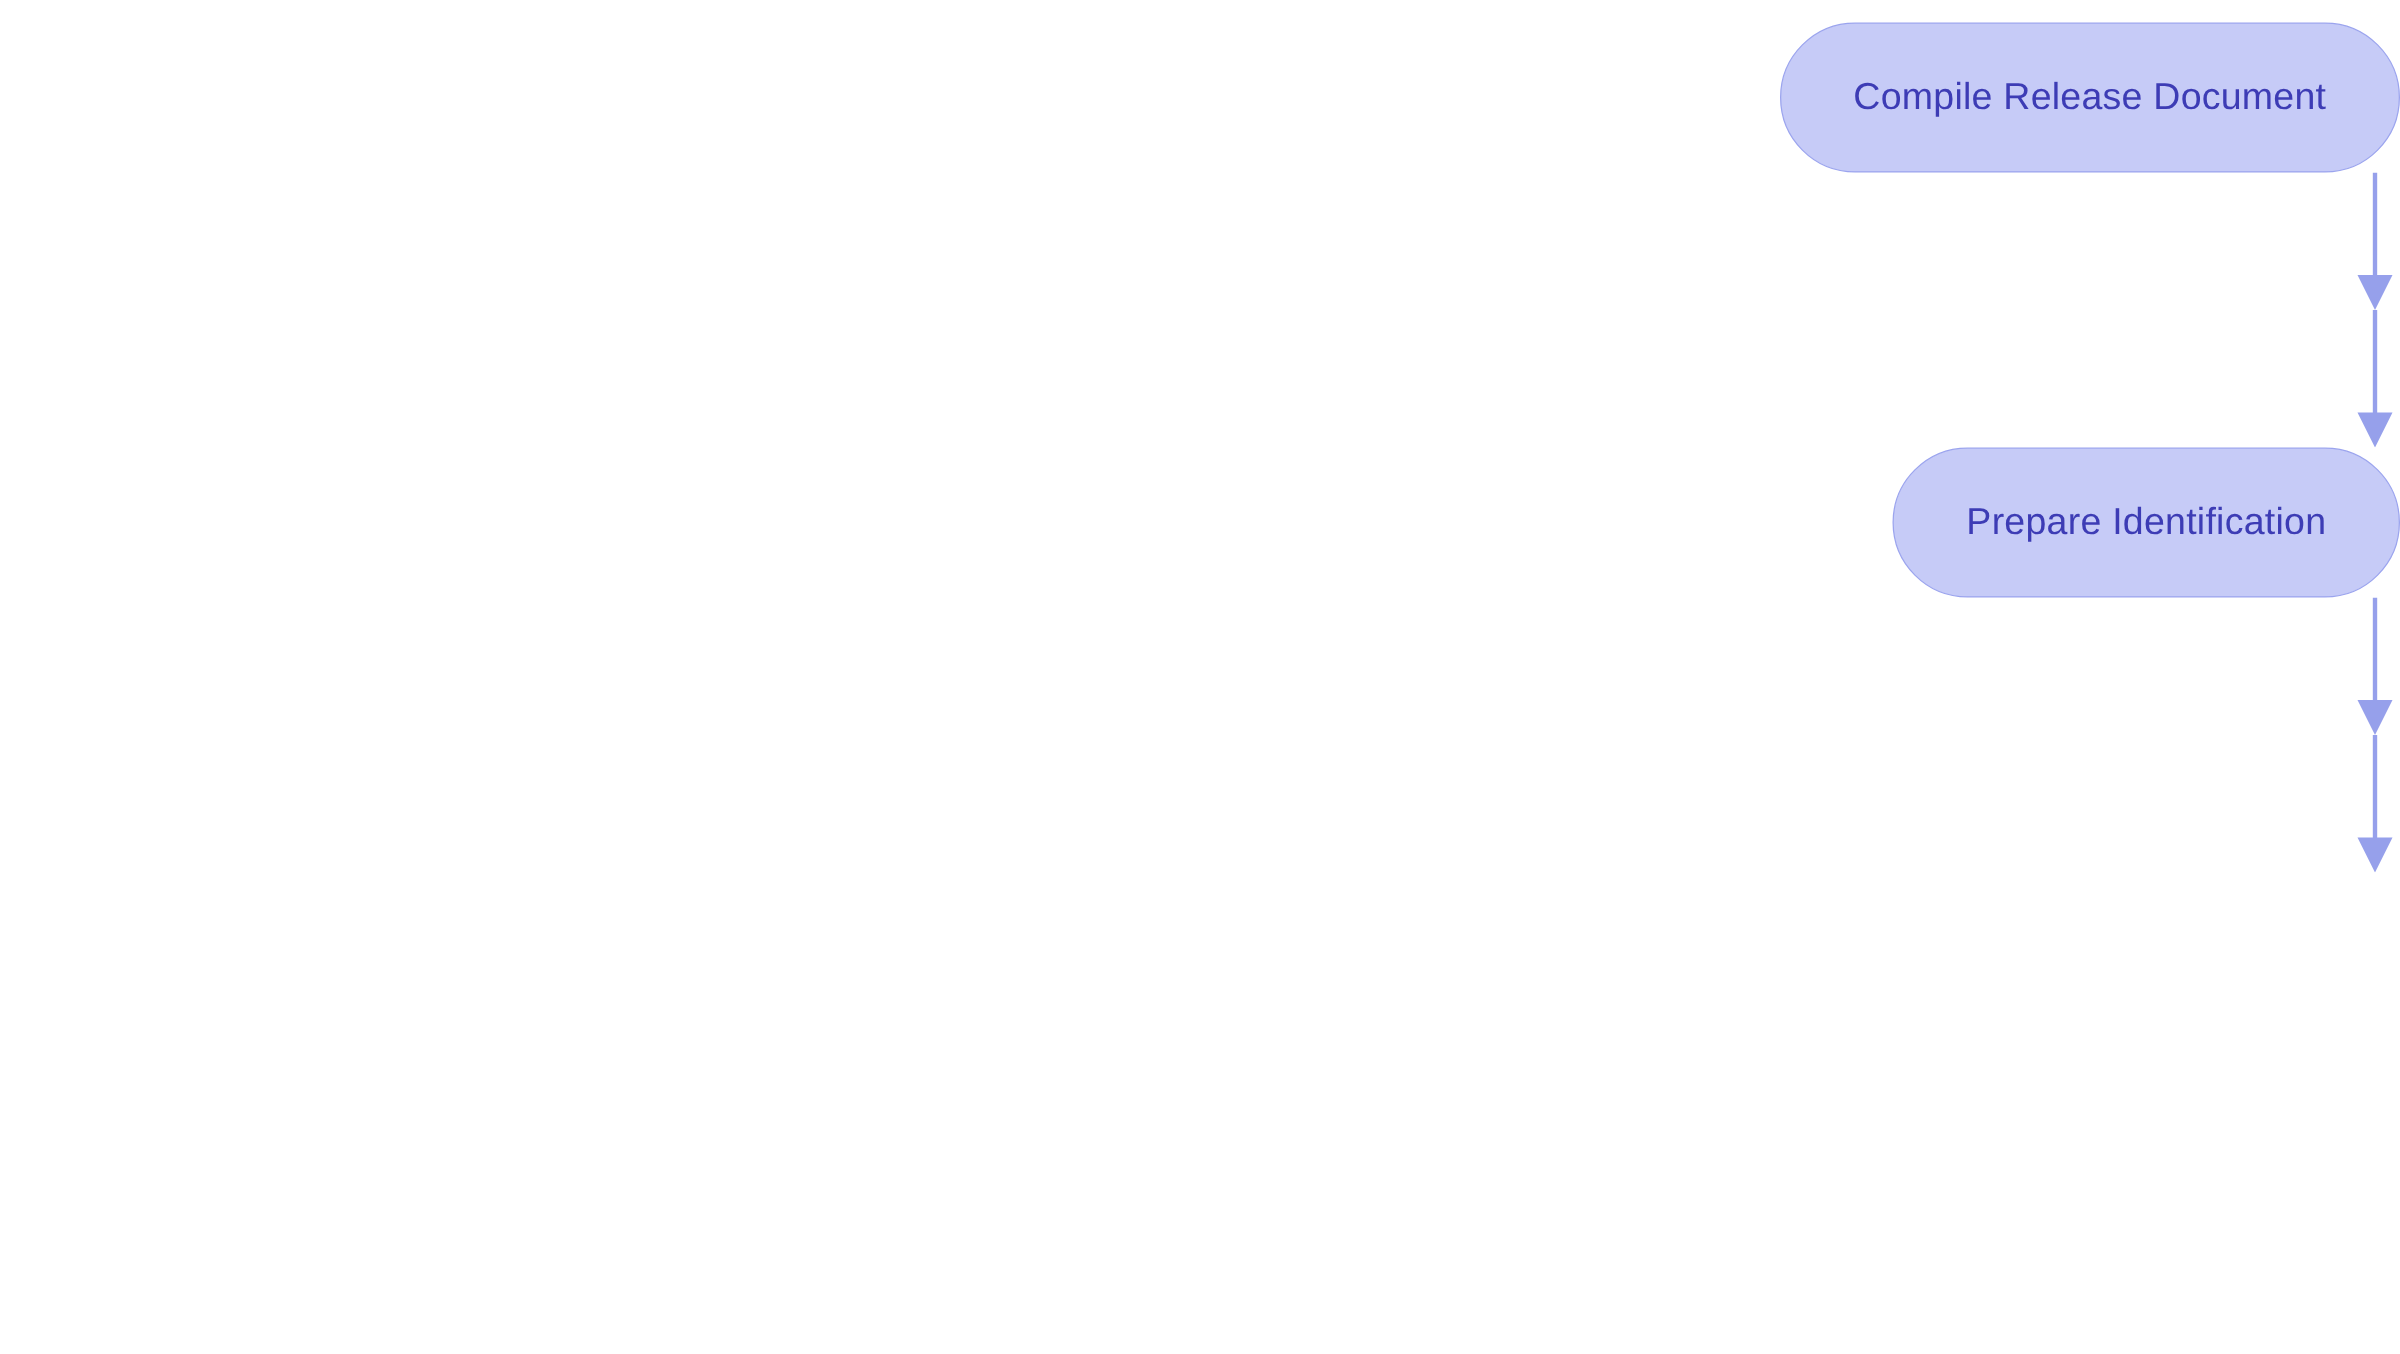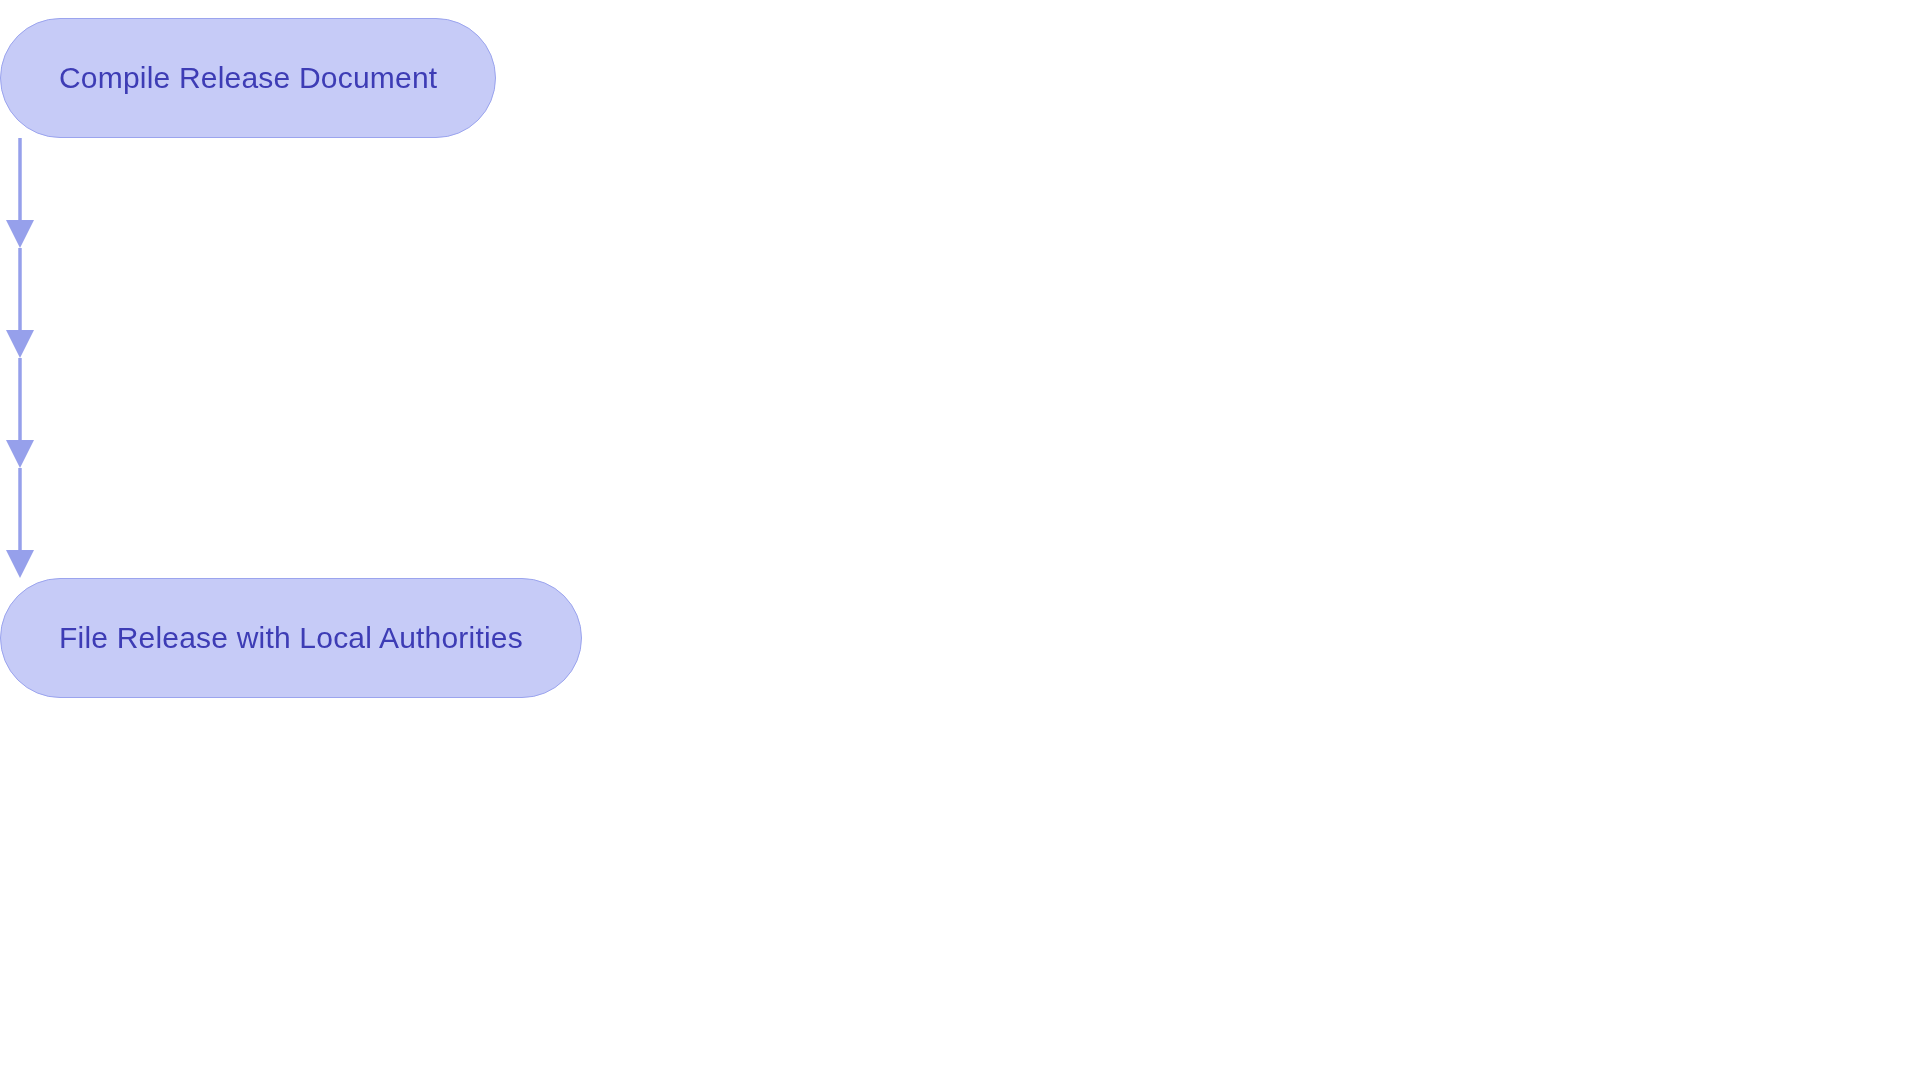--- a/index.html
+++ b/index.html
@@ -19,21 +19,21 @@
     overflow: hidden;
     font-family: "Liberation Sans", "DejaVu Sans", sans-serif;
   }
   .flow {
     position: absolute;
     top: 18px;
     left: 0;
     width: 100%;
     display: flex;
     flex-direction: column;
-    align-items: flex-start;
+    align-items: flex-end;
   }
   .node {
     height: 120px;
     min-width: 380px;
     padding: 0 58px;
     display: flex;
     align-items: center;
     justify-content: center;
     background: var(--node-fill);
     border: 1.5px solid var(--node-border);
@@ -66,30 +66,30 @@
       <line x1="20" y1="0" x2="20" y2="84"></line>
       <polygon points="6,82 34,82 20,110"></polygon>
     </svg>
 
 
     <svg class="edge" viewBox="0 0 40 110" aria-hidden="true">
       <line x1="20" y1="0" x2="20" y2="84"></line>
       <polygon points="6,82 34,82 20,110"></polygon>
     </svg>
 
+    <div class="node">
+      <span>Prepare Identification</span>
+    </div>
 
     <svg class="edge" viewBox="0 0 40 110" aria-hidden="true">
       <line x1="20" y1="0" x2="20" y2="84"></line>
       <polygon points="6,82 34,82 20,110"></polygon>
     </svg>
 
 
     <svg class="edge" viewBox="0 0 40 110" aria-hidden="true">
       <line x1="20" y1="0" x2="20" y2="84"></line>
       <polygon points="6,82 34,82 20,110"></polygon>
     </svg>
 
-    <div class="node">
-      <span>File Release with Local Authorities</span>
-    </div>
 
   </div>
 </div>
 
 </body></html>

